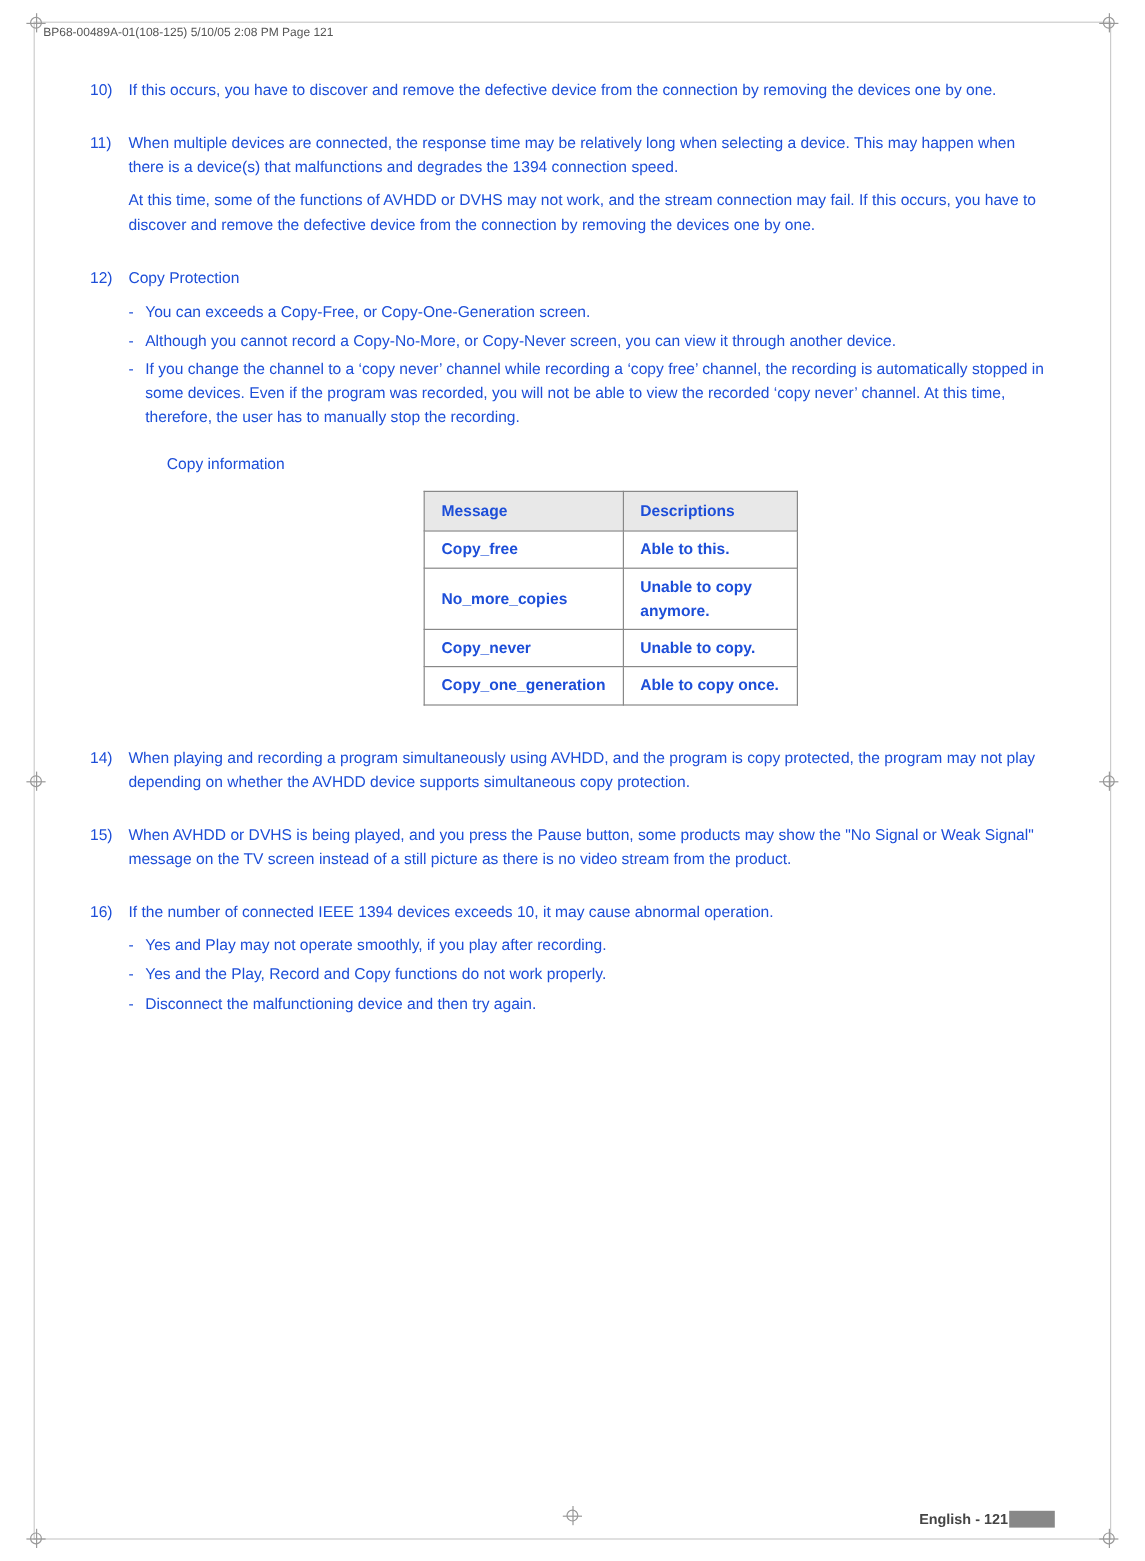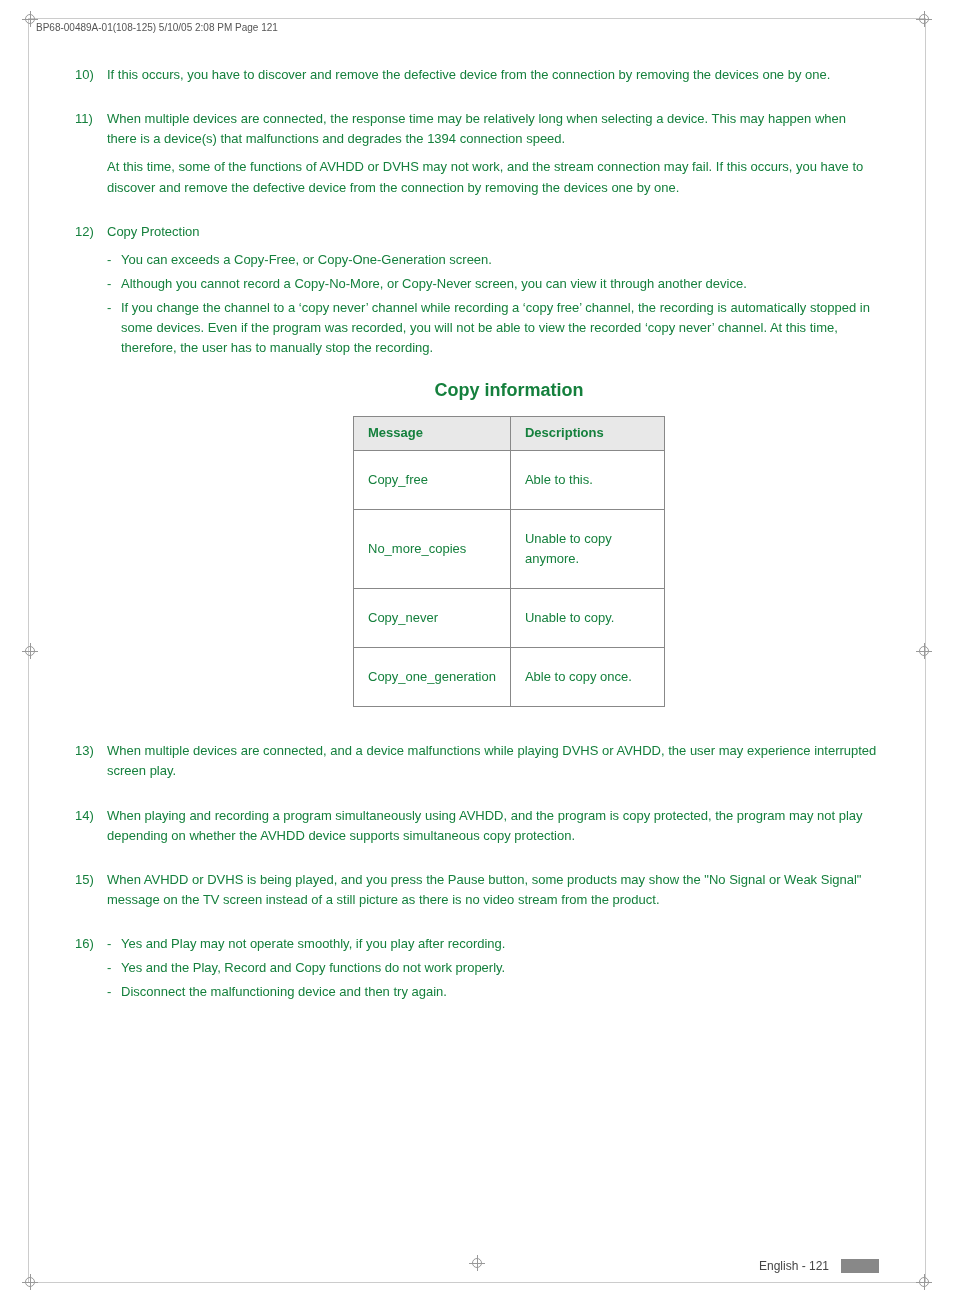--- a/index.html
+++ b/index.html
@@ -121,21 +121,21 @@
     .ch-midbottom { bottom: 30px; left: 50%; transform: translateX(-50%); }
 
     
     .content {
       position: absolute;
       top: 65px;
       left: 75px;
       right: 75px;
       font-size: 13px;
       line-height: 1.55;
-      color: #15803d;
+      color: #1d4ed8;
     }
 
     .item {
       margin-bottom: 16px;
       display: flex;
       gap: 0;
     }
 
     .item-number {
       min-width: 32px;
@@ -168,57 +168,59 @@
       position: absolute;
       left: 0;
     }
 
     
     .copy-info-section {
       margin: 18px 0 18px 32px;
     }
 
     .copy-info-title {
-      font-weight: bold;
-      font-size: 18px;
-      text-align: center;
+      font-weight: normal;
+      font-size: 13px;
+      text-align: left;
       margin-bottom: 10px;
     }
 
     .copy-table {
       border-collapse: collapse;
       width: 312px;
       margin: 12px auto;
     }
 
     .copy-table th {
       background: #e8e8e8;
       border: 1px solid #888;
       padding: 6px 14px;
       font-weight: bold;
       font-size: 13px;
       text-align: left;
     }
 
     .copy-table td {
       border: 1px solid #888;
-      padding: 19px 14px;
-      font-size: 13px;
+      padding: 5px 14px;
+      font-size: 13px;
+      font-weight: bold;
     }
 
     
     .footer {
       position: absolute;
       bottom: 28px;
       right: 75px;
       font-size: 12px;
       color: #444;
       display: flex;
       align-items: flex-end;
-      gap: 12px;
+      gap: 1px;
+      font-weight: bold;
     }
 
     .footer-bar {
       width: 38px;
       height: 14px;
       background: #888;
       display: inline-block;
     }
   </style>
 </head>
@@ -309,44 +311,39 @@
               <tr>
                 <td>Copy_one_generation</td>
                 <td>Able to copy once.</td>
               </tr>
             </tbody>
           </table>
         </div>
       </div>
     </div>
 
-    <div class="item">
-      <div class="item-number">13)</div>
-      <div class="item-body">
-        <p>When multiple devices are connected, and a device malfunctions while playing DVHS or AVHDD, the user may experience interrupted screen play.</p>
-      </div>
-    </div>
 
     <div class="item">
       <div class="item-number">14)</div>
       <div class="item-body">
         <p>When playing and recording a program simultaneously using AVHDD, and the program is copy protected, the program may not play depending on whether the AVHDD device supports simultaneous copy protection.</p>
       </div>
     </div>
 
     <div class="item">
       <div class="item-number">15)</div>
       <div class="item-body">
         <p>When AVHDD or DVHS is being played, and you press the Pause button, some products may show the "No Signal or Weak Signal" message on the TV screen instead of a still picture as there is no video stream from the product.</p>
       </div>
     </div>
 
     <div class="item">
       <div class="item-number">16)</div>
       <div class="item-body">
+        <p>If the number of connected IEEE 1394 devices exceeds 10, it may cause abnormal operation.</p>
         <ul>
           <li>Yes and Play may not operate smoothly, if you play after recording.</li>
           <li>Yes and the Play, Record and Copy functions do not work properly.</li>
           <li>Disconnect the malfunctioning device and then try again.</li>
         </ul>
       </div>
     </div>
 
   </div>
 

